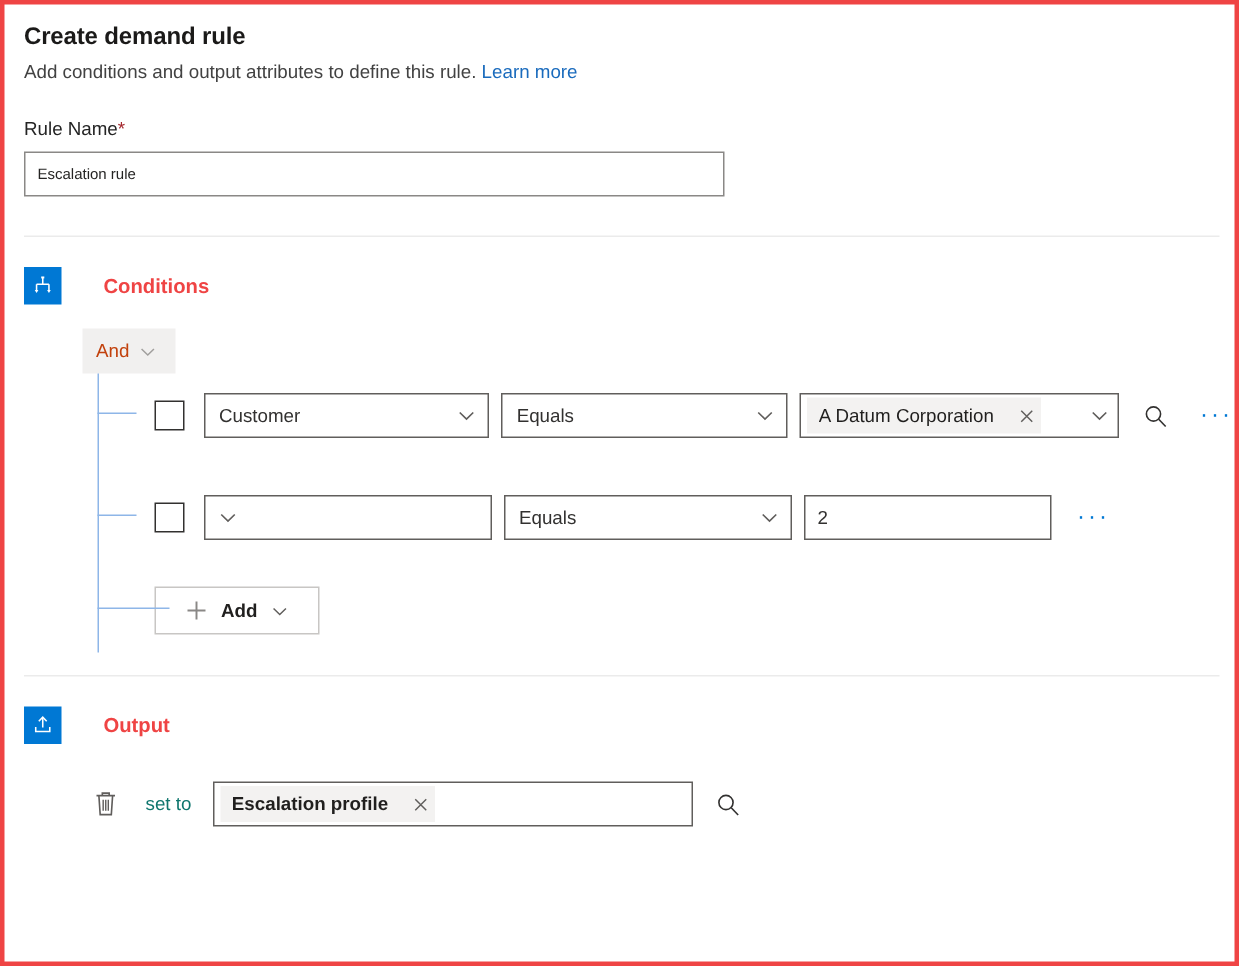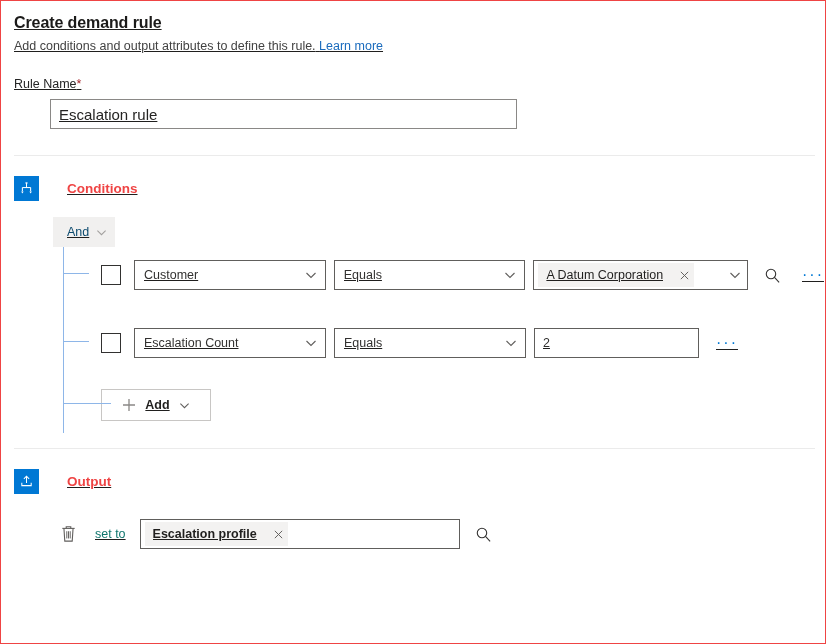--- a/index.html
+++ b/index.html
@@ -12,23 +12,22 @@
     height: 644px;
     font-family: "Liberation Sans", sans-serif;
     color: #201f1e;
     overflow: hidden;
   }
   .page {
     position: relative;
     box-sizing: border-box;
     width: 826px;
     height: 644px;
-    border: 1px solid #ef4444;
-    background: #ffffff;
-    text-decoration: underline;
+    border: 3px solid #ef4444;
+    background: #ffffff;
   }
 
   
   .header {
     padding: 11px 0 0 13px;
   }
   .page-title {
     font-size: 16px;
     font-weight: bold;
     color: #1b1a19;
@@ -56,26 +55,25 @@
   }
   .req-star { color: #a4262c; font-size: 12.5px; }
   .text-input {
     box-sizing: border-box;
     margin-top: 7px;
     width: 467px;
     height: 30px;
     border: 1px solid #8a8886;
     background: #ffffff;
     font-family: "Liberation Sans", sans-serif;
-    font-size: 15px;
+    font-size: 10px;
     color: #252423;
     padding: 0 8px;
     outline: none;
     display: block;
-    margin-left: 36px;
   }
 
   
   .divider {
     height: 1px;
     background: #ebebeb;
     margin: 0 10px 0 13px;
   }
   .divider.d1 { margin-top: 26px; }
   .divider.d2 { margin-top: 27px; }
@@ -110,24 +108,24 @@
     margin-top: 16px;
   }
   .and-pill {
     box-sizing: border-box;
     width: 62px;
     height: 30px;
     background: #f1f0ef;
     border: none;
     display: flex;
     align-items: center;
-    padding: 0 14px;
+    padding: 0 9px;
     font-family: "Liberation Sans", sans-serif;
     font-size: 12.5px;
-    color: #0c4a6e;
+    color: #c2410c;
     cursor: pointer;
     margin-left: 0;
   }
   .and-pill .chev { margin-left: 7px; display: flex; }
 
   
   .tree-trunk {
     position: absolute;
     left: 62px;
     top: 30px;
@@ -379,21 +377,20 @@
             <circle cx="7.4" cy="7.4" r="5" fill="none" stroke="#323130" stroke-width="1.15"></circle>
             <path d="M11.1 11.1 L16 16.2" stroke="#323130" stroke-width="1.15" fill="none"></path>
           </svg>
         </button>
         <button class="icon-btn ellipsis-btn">···</button>
       </div>
 
       <div class="cond-row">
         <span class="cbx"></span>
         <div class="combo w-attr">
-          <span class="lbl">Escalation Count</span>
           <span class="chev">
             <svg width="12" height="12" viewBox="0 0 12 12">
                 <path d="M1.5 4 L6 8.4 L10.5 4" fill="none" stroke="#605e5c" stroke-width="1.1"></path>
               </svg>
           </span>
         </div>
         <div class="combo w-op">
           <span class="lbl">Equals</span>
           <span class="chev">
             <svg width="12" height="12" viewBox="0 0 12 12">

